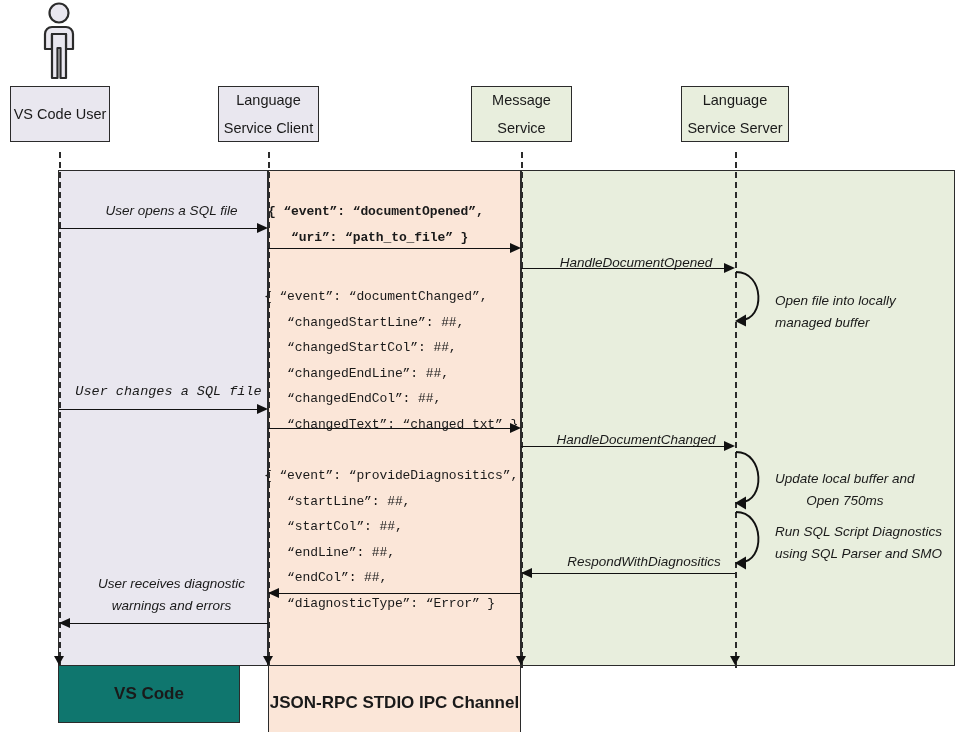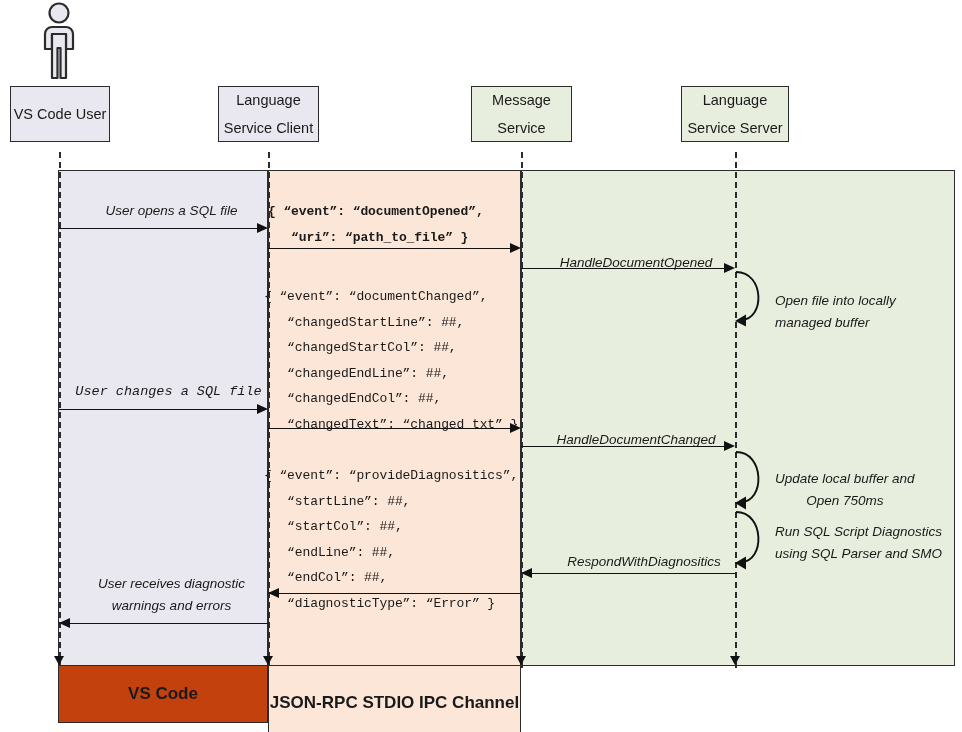--- a/index.html
+++ b/index.html
@@ -33,21 +33,21 @@
 
   .json{position:absolute;font-family:"Liberation Mono",monospace;
         font-size:13px;line-height:25.5px;white-space:pre;letter-spacing:-0.1px;}
 
   .note{position:absolute;font-style:italic;font-size:13.5px;line-height:1.62;
         white-space:nowrap;}
 
   .foot{position:absolute;box-sizing:border-box;border:1.6px solid #2b2b2b;
         display:flex;align-items:center;justify-content:center;
         font-weight:bold;font-size:17px;}
-  .foot-vscode{left:58px;top:665px;width:210px;height:58px;background:#c2410c;}
+  .foot-vscode{left:58px;top:665px;width:182px;height:58px;background:#0f766e;}
   .foot-ipc{left:268px;top:665px;width:253px;height:76px;background:#fbe6d8;}
   .foot-host{left:521px;top:665px;width:434px;height:58px;background:#e8eedd;}
 
   .loop{position:absolute;}
 </style>
 </head>
 <body>
 
 <div id="stage">
 

